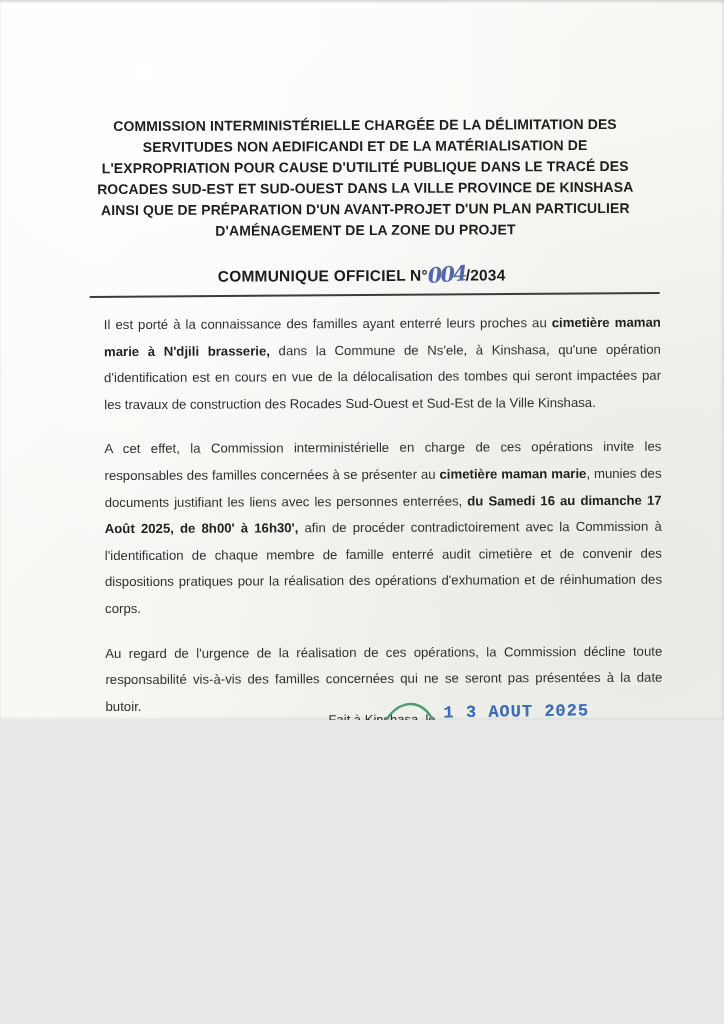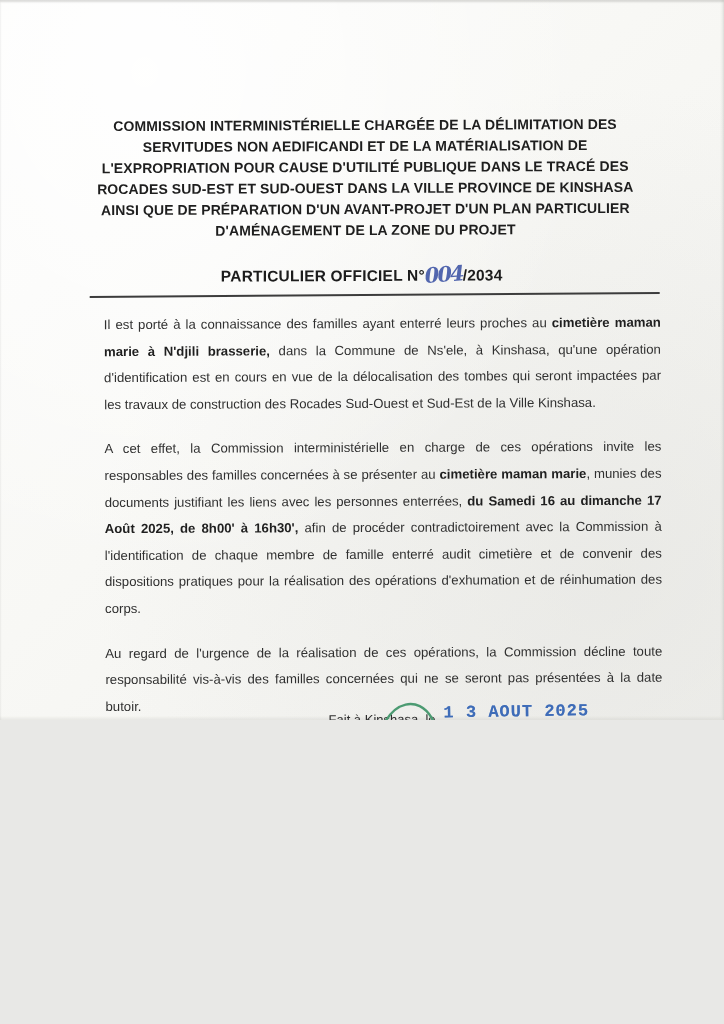--- a/index.html
+++ b/index.html
@@ -63,21 +63,21 @@
 
     <div class="title">
       <div>COMMISSION INTERMINISTÉRIELLE CHARGÉE DE LA DÉLIMITATION DES</div>
       <div>SERVITUDES NON AEDIFICANDI ET DE LA MATÉRIALISATION DE</div>
       <div>L'EXPROPRIATION POUR CAUSE D'UTILITÉ PUBLIQUE DANS LE TRACÉ DES</div>
       <div>ROCADES SUD-EST ET SUD-OUEST DANS LA VILLE PROVINCE DE KINSHASA</div>
       <div>AINSI QUE DE PRÉPARATION D'UN AVANT-PROJET D'UN PLAN PARTICULIER</div>
       <div>D'AMÉNAGEMENT DE LA ZONE DU PROJET</div>
     </div>
 
-    <div class="communique"><span>PARTICULIER OFFICIEL N°</span><span class="hand-number">004</span><span>/2034</span></div>
+    <div class="communique"><span>COMMUNIQUE OFFICIEL N°</span><span class="hand-number">004</span><span>/2034</span></div>
 
     <div class="rule"></div>
 
     <div class="bodytext">
       <p class="para"><span>Il est porté à la connaissance des familles ayant enterré leurs proches au </span><span class="b">cimetière maman marie à N'djili brasserie,</span><span> dans la Commune de Ns'ele, à Kinshasa, qu'une opération d'identification est en cours en vue de la délocalisation des tombes qui seront impactées par les travaux de construction des Rocades Sud-Ouest et Sud-Est de la Ville Kinshasa.</span></p>
 
       <p class="para"><span>A cet effet, la Commission interministérielle en charge de ces opérations invite les responsables des familles concernées à se présenter au </span><span class="b">cimetière maman marie</span><span>, munies des documents justifiant les liens avec les personnes enterrées, </span><span class="b">du Samedi 16 au dimanche 17 Août 2025, de 8h00' à 16h30',</span><span> afin de procéder contradictoirement avec la Commission à l'identification de chaque membre de famille enterré audit cimetière et de convenir des dispositions pratiques pour la réalisation des opérations d'exhumation et de réinhumation des corps.</span></p>
 
       <p class="para"><span>Au regard de l'urgence de la réalisation de ces opérations, la Commission décline toute responsabilité vis-à-vis des familles concernées qui ne se seront pas présentées à la date butoir.</span></p>
 

